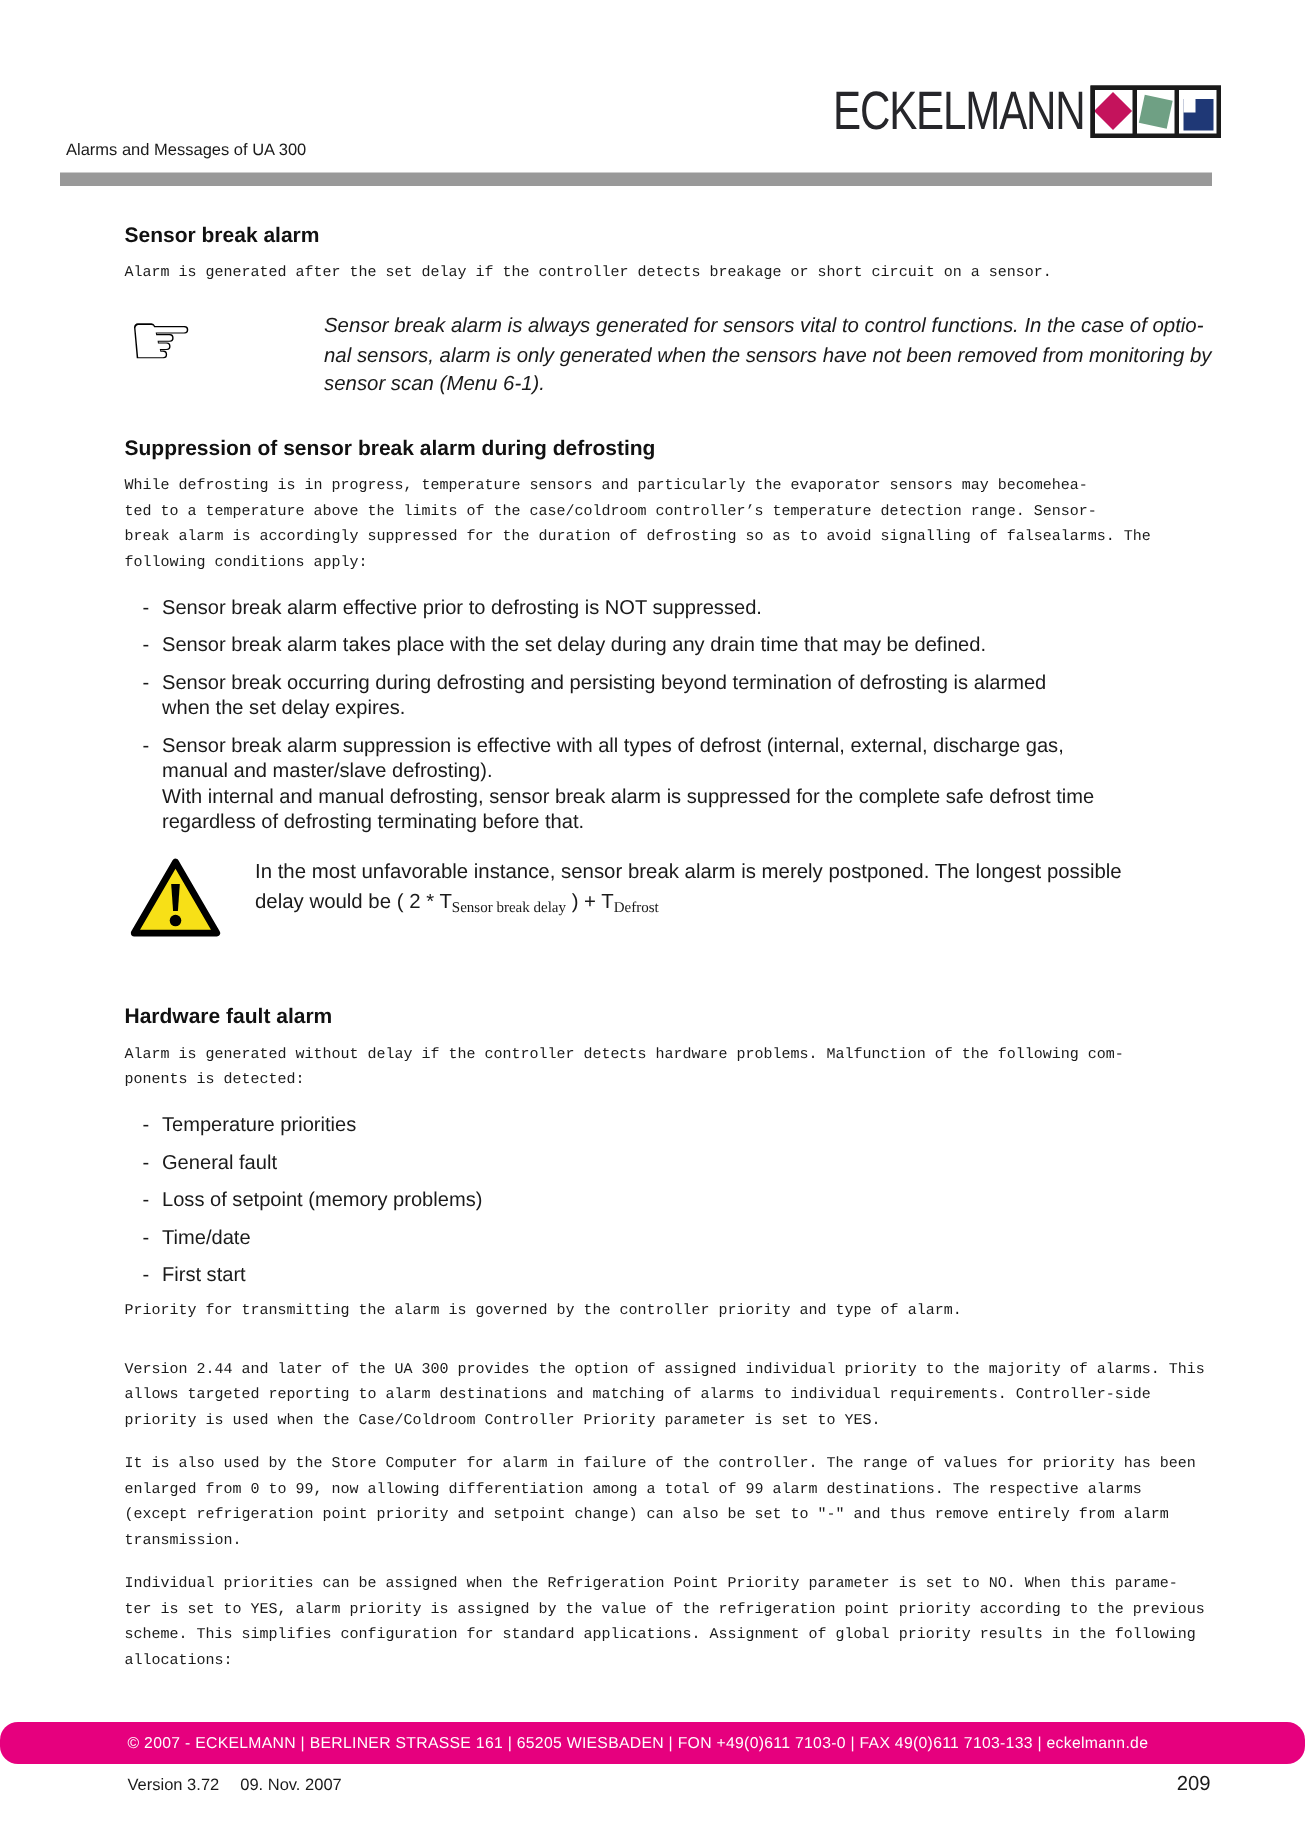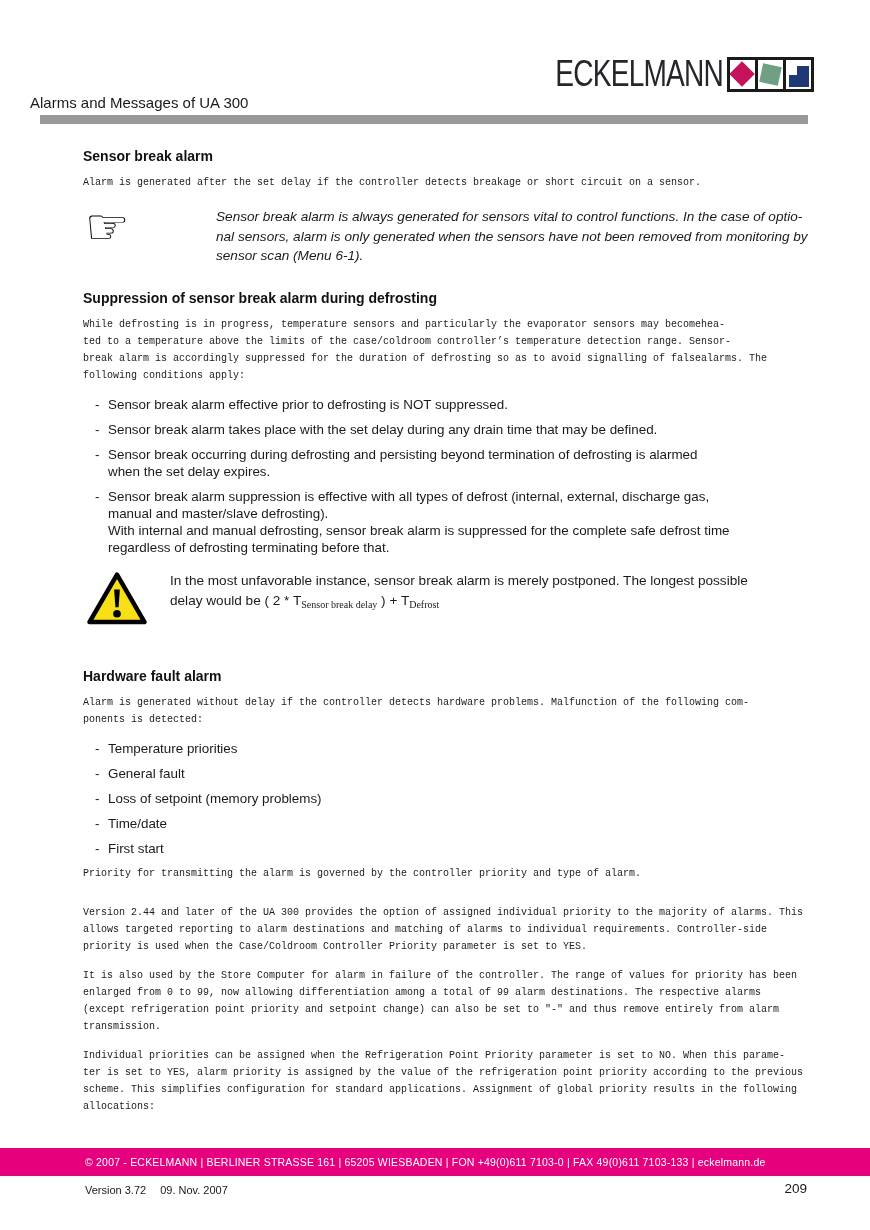--- a/index.html
+++ b/index.html
@@ -15,21 +15,21 @@
     transform:scaleX(0.78); transform-origin:right center; white-space:nowrap;
   }
   .logo-mark { display:flex; border:3px solid #1a1a1a; margin-left:4px; background:#1a1a1a; }
   .logo-cell { width:25px; height:29px; background:#ffffff; position:relative; margin-right:3px; overflow:hidden; }
   .logo-cell:last-child { margin-right:0; }
   .shape-diamond { position:absolute; left:3px; top:5px; width:18px; height:18px; transform:rotate(45deg); }
   .shape-green   { position:absolute; left:3px; top:5px; width:19px; height:19px; transform:rotate(12deg); }
   .shape-blue    { position:absolute; right:2px; bottom:2px; width:20px; height:21px; }
   .shape-blue .notch { position:absolute; left:0; top:0; width:8px; height:9px; background:#ffffff; }
 
-  .section-label { position:absolute; left:30px; top:94px; font-size:15px; color:#1a1a1a; }
+  .section-label { position:absolute; left:44px; top:94px; font-size:11px; color:#1a1a1a; }
   .header-rule { position:absolute; left:40px; top:115px; width:768px; height:9px; }
 
   
   .content { position:absolute; left:83px; top:148px; width:738px; }
   h2.sec {
     font-size:14px; font-weight:bold; margin:0 0 10px 0; color:#111;
   }
   p.body {
     font-size:10px; line-height:17px; margin:0 0 12px 0; white-space:pre-line;font-family:Liberation Mono, monospace;
   }
@@ -48,21 +48,21 @@
   .warning .icon-col { padding-left:2px; }
   .warn-text { font-size:13.6px; line-height:20px; padding-top:1px; }
   .sub { font-size:10px; position:relative; top:3px;font-family:Liberation Serif, serif; }
 
   .gap-lg { height:10px; }
   .gap-sec { height:16px; }
 
   
   .footer-bar {
     position:absolute; left:0; top:1148px; width:870px; height:28px;
-    display:flex; align-items:center;
+    display:flex; align-items:center;border-radius:12px;
   }
   .footer-bar .copy { margin-left:85px; color:#ffffff; font-size:10.5px; letter-spacing:0.2px; }
   .version-line { position:absolute; left:85px; top:1184px; font-size:11px; color:#1a1a1a; }
   .version-line .date { margin-left:14px; }
   .page-num { position:absolute; right:63px; top:1181px; font-size:13.5px; color:#1a1a1a; }
 </style>
 </head>
 <body>
 
 <div class="page">

